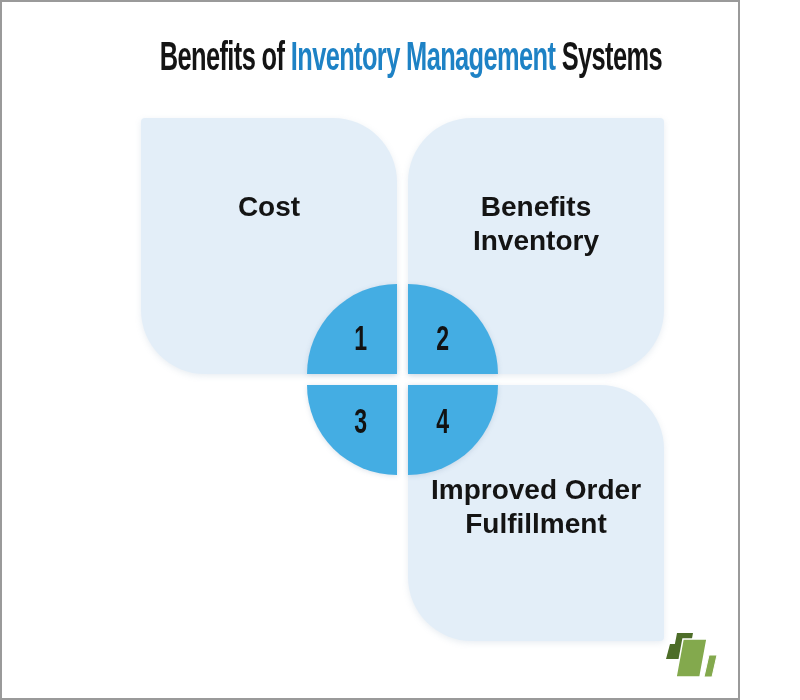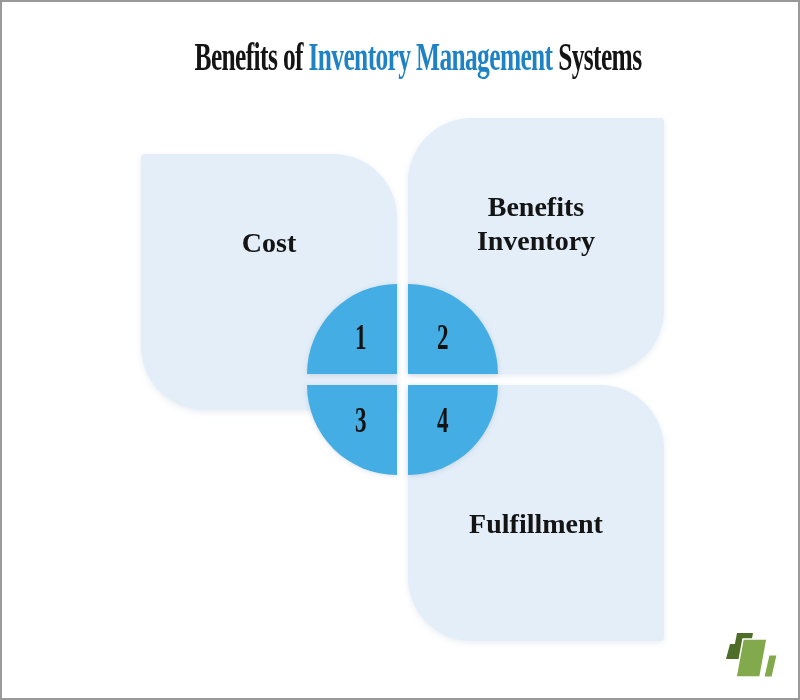--- a/index.html
+++ b/index.html
@@ -1,40 +1,40 @@
 <!DOCTYPE html>
 <html><head>
 <meta charset="utf-8">
 <style>
   html,body{margin:0;padding:0;background:#ffffff;}
   .canvas{
-    position:relative;width:800px;height:700px;box-sizing:border-box;
+    position:relative;width:740px;height:700px;box-sizing:border-box;
     background:#ffffff;border:2px solid #9a9a9a;overflow:hidden;
-    font-family:Liberation Serif, serif;
+    font-family:Liberation Sans, sans-serif;
   }
   
   .title{
     position:absolute;top:28px;left:0;width:100%;text-align:center;
     font-weight:bold;font-size:41px;line-height:52px;letter-spacing:-1px;
     white-space:nowrap;color:#141414;
     transform:translateX(18px) scaleX(0.62);
   }
   .title .hl{color:#1e82c5;}
   
   .diagram{position:absolute;left:139px;top:116px;width:523px;height:523px;}
   .petal{
     position:absolute;width:256px;height:256px;box-sizing:border-box;
     background:#e3eef8;display:flex;flex-direction:column;align-items:center;
     box-shadow:0 2px 6px rgba(125,155,185,0.18);
   }
   .petal .label{
     font-size:28px;font-weight:bold;line-height:34px;color:#141414;
     text-align:center;
   }
-  .p1{left:0;top:0;border-radius:4px 64px 0 64px;padding-top:72px;margin-top:36px;}
+  .p1{left:0;top:0;border-radius:4px 64px 0 64px;padding-top:72px;}
   .p2{left:267px;top:0;border-radius:64px 4px 64px 0;padding-top:72px;}
   .p3{left:0;top:267px;border-radius:64px 0 64px 4px;justify-content:flex-end;padding-bottom:100px;}
   .p4{left:267px;top:267px;border-radius:0 64px 4px 64px;justify-content:flex-end;padding-bottom:100px;}
   
   .quarter{
     position:absolute;width:90px;height:90px;background:#44ade3;
     display:flex;align-items:center;justify-content:center;
     box-shadow:0 1px 5px rgba(110,140,170,0.25);
   }
   .q1{left:166px;top:166px;border-radius:100% 0 0 0;}
@@ -69,20 +69,21 @@
     <div class="petal p2">
       <div class="label">
         <div>Benefits</div>
         <div>Inventory</div>
       </div>
     </div>
 
 
     <div class="petal p4">
       <div class="label">
+        <div>Improved Order</div>
         <div>Fulfillment</div>
       </div>
     </div>
 
     <div class="quarter q1">
       <span class="qnum">1</span>
     </div>
     <div class="quarter q2">
       <span class="qnum">2</span>
     </div>

